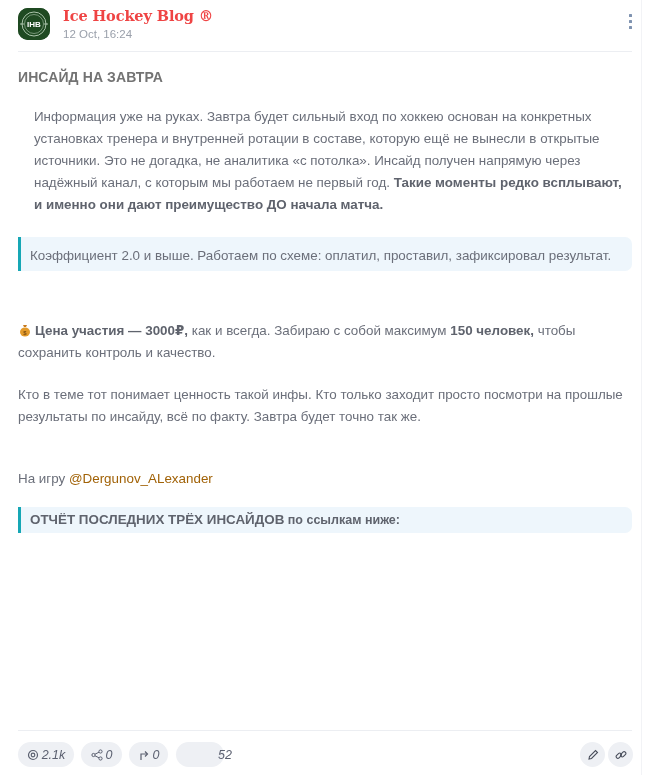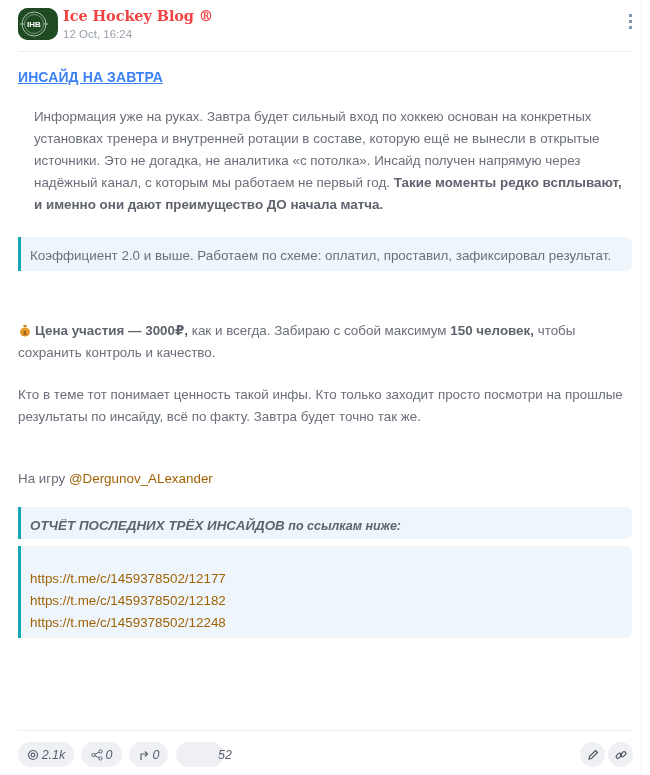--- a/index.html
+++ b/index.html
@@ -1,27 +1,27 @@
 <!DOCTYPE html>
 <html><head>
 <meta charset="utf-8">
 <style>
   * { box-sizing: border-box; margin: 0; padding: 0; }
   html, body { width: 650px; height: 775px; background: #ffffff; overflow: hidden; }
   body { font-family: "Liberation Sans", "DejaVu Sans", sans-serif; color: #6b6f7a; position: relative; }
   .card { position: absolute; left: 0; top: 0; width: 642px; height: 775px; background: #fff; border-right: 1px solid #f2f3f6; }
   .header { position: absolute; left: 18px; top: 6px; width: 614px; height: 46px; border-bottom: 1px solid #eceef2; }
-  .avatar { position: absolute; left: 0; top: 2px; width: 40px; height: 32px; border-radius: 10px; background: #1f4a22; overflow: hidden; }
+  .avatar { position: absolute; left: 0; top: 2px; width: 32px; height: 32px; border-radius: 10px; background: #1f4a22; overflow: hidden; }
   .avatar svg { display: block; }
   .channel-name { position: absolute; left: 45px; top: 1px; font-family: "DejaVu Serif", serif; font-weight: bold; font-size: 14.5px; color: #ef4444; letter-spacing: -0.1px; }
   .post-time { position: absolute; left: 45px; top: 22px; font-size: 11.5px; color: #9aa0ab; }
   .menu-btn { position: absolute; right: -4px; top: 8px; width: 12px; height: 22px; cursor: pointer; }
   .menu-btn span { display: block; width: 3px; height: 3px; background: #7f93b0; margin: 0 auto 3px auto; border-radius: 0.5px; }
   .content { position: absolute; left: 18px; top: 66px; width: 614px; font-size: 13.4px; line-height: 22px; color: #6b6f7a; }
-  .title { font-weight: bold; font-size: 14px; color: #3b82f6; letter-spacing: 0.1px; text-decoration: underline; }
+  .title { font-weight: bold; font-size: 14px; color: #737373; letter-spacing: 0.1px; }
   p.par { margin: 0; }
   .b { font-weight: bold; color: #5f636d; }
   .quote { background: #eef6fc; border-left: 3px solid #16a7b5; border-radius: 0 7px 7px 0; padding: 0 10px 0 9px; }
   .link { color: #a16207; text-decoration: none; cursor: pointer; }
   .emoji { display: inline-block; width: 14px; height: 14px; vertical-align: -2px; margin-right: 3px; }
   .footer-line { position: absolute; left: 18px; top: 730px; width: 614px; height: 1px; background: #eceef2; }
   .footer { position: absolute; left: 18px; top: 742px; width: 614px; height: 26px; font-style: italic; }
   .pill { position: absolute; top: 0; height: 25px; border-radius: 13px; background: #eef0f4; display: flex; align-items: center; justify-content: center; font-size: 12.5px; color: #5b6070; cursor: pointer; }
   .pill svg { margin-right: 3px; }
   .round { position: absolute; top: 0; width: 25px; height: 25px; border-radius: 50%; background: #eef0f4; display: flex; align-items: center; justify-content: center; cursor: pointer; }
@@ -84,31 +84,26 @@
 
 
     <div style="height:20px;"></div>
 
     <p class="par">
       <span>На игру </span><a class="link">@Dergunov_ALexander</a>
     </p>
 
     <div style="height:17px;"></div>
 
-    <div class="quote" style="padding-top:8px;padding-bottom:2px;font-style:italic;">
+    <div class="quote" style="padding-top:2px;padding-bottom:2px;">
       <span class="b">ОТЧЁТ ПОСЛЕДНИХ ТРЁХ ИНСАЙДОВ</span><span class="b" style="font-size:12.5px;"> по ссылкам ниже:</span>
     </div>
 
     <div style="height:7px;"></div>
 
-    <div class="quote" style="padding-top:22px;padding-bottom:4px;">
-      <div><a class="link">https://t.me/c/1459378502/12177</a></div>
-      <div><a class="link">https://t.me/c/1459378502/12182</a></div>
-      <div><a class="link">https://t.me/c/1459378502/12248</a></div>
-    </div>
   </div>
 
   <div class="footer-line"></div>
 
   <div class="footer">
     <div class="pill" style="left:0;width:56px;">
       <svg width="12" height="12" viewBox="0 0 12 12">
         <circle cx="6" cy="6" r="4.5" fill="none" stroke="#5b6070" stroke-width="1.2"></circle>
         <circle cx="6" cy="6" r="1.8" fill="none" stroke="#5b6070" stroke-width="1.2"></circle>
       </svg>

